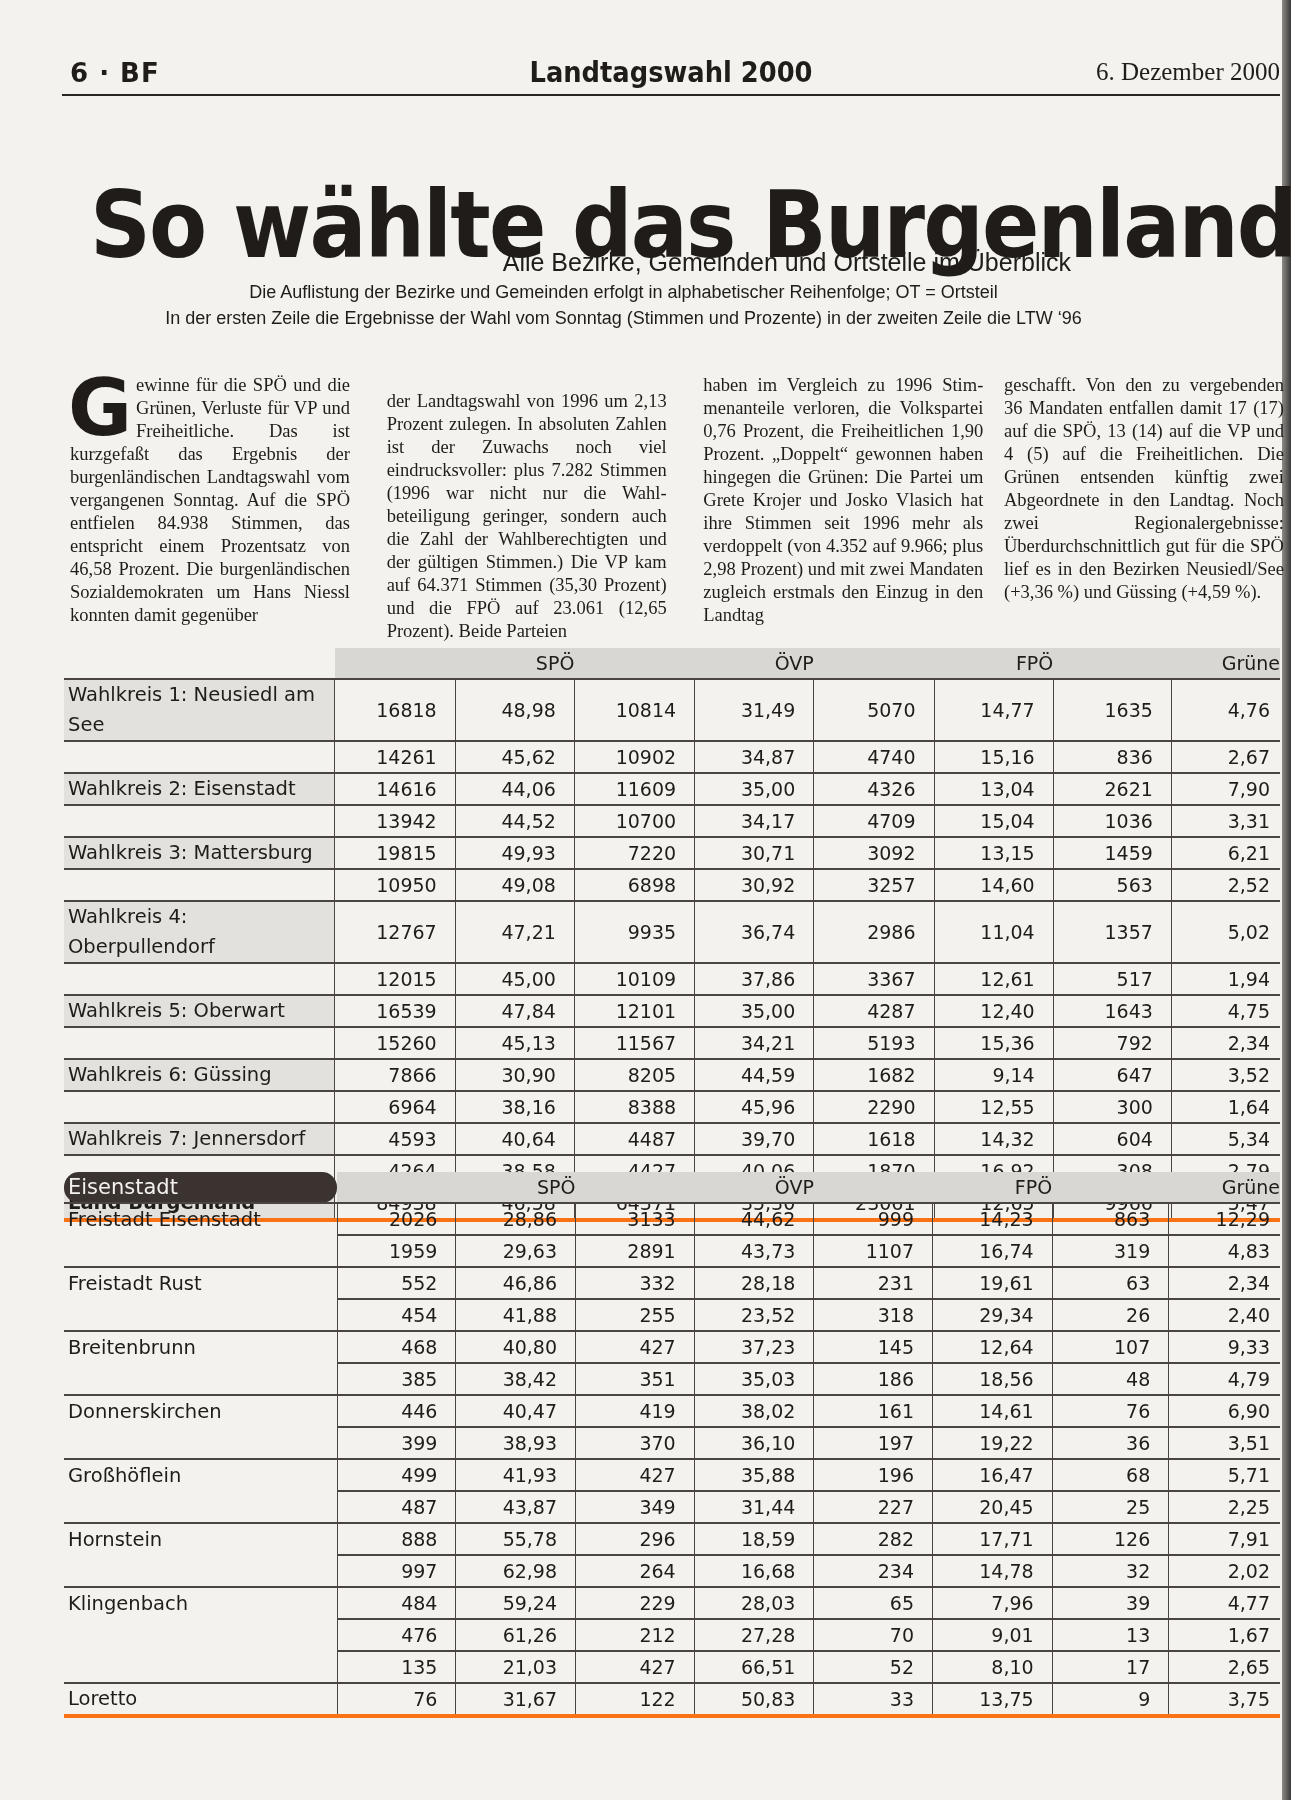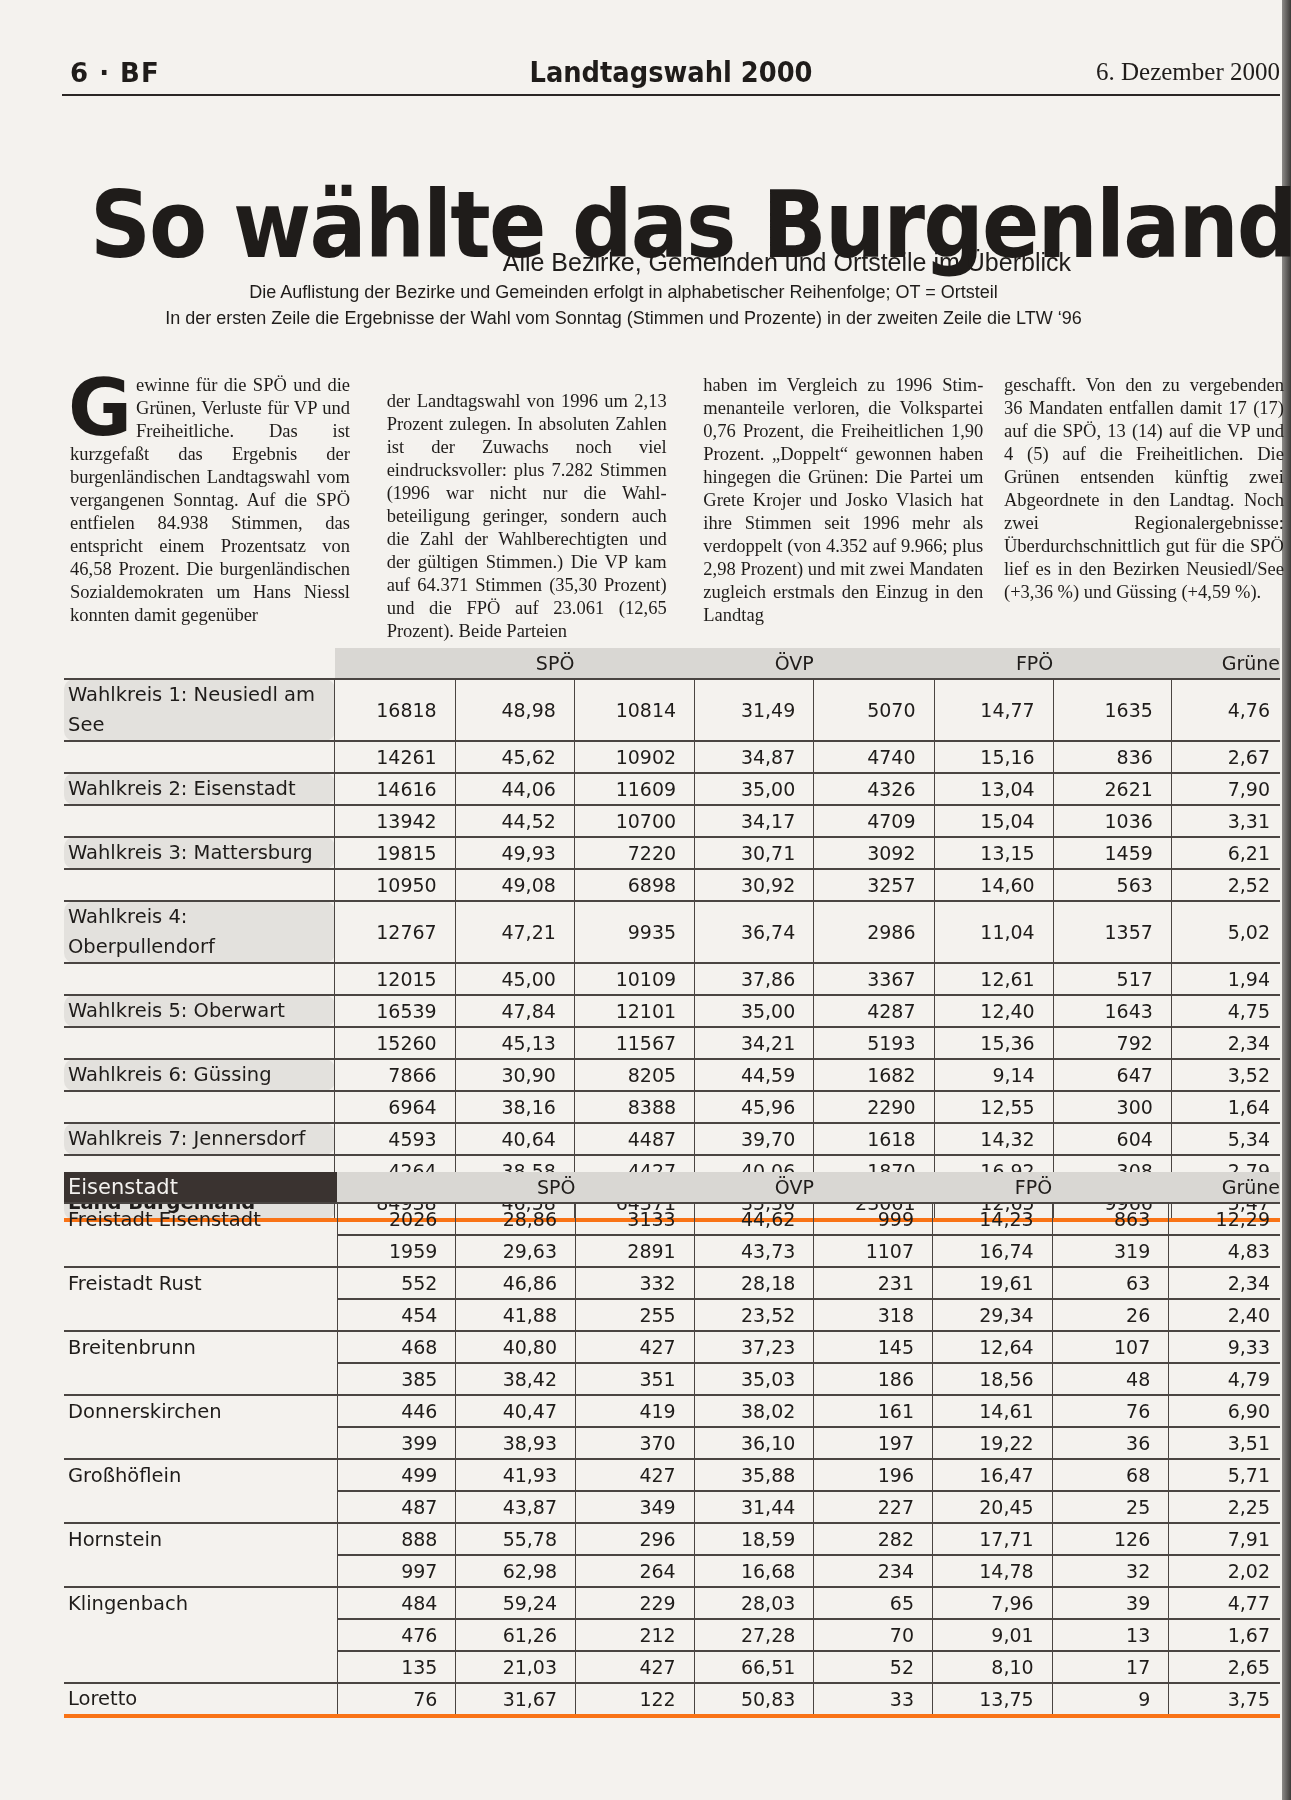--- a/index.html
+++ b/index.html
@@ -66,27 +66,27 @@
     border-collapse: collapse;
     font-family: "DejaVu Sans", sans-serif;
     font-size: 19px;
   }
   table.res td, table.res th { padding: 0; height: 30px; line-height: 30px; }
   table.res thead th {
     background: #d9d7d3; font-weight: normal; font-size: 19px; text-align: right;
   }
   table.res thead th.blank { background: transparent; }
   table.res thead th.dark {
-    background: #3a3330; color: #f3f1ee; text-align: left; padding-left: 4px; font-size: 21px;
+    background: #3a3330; color: #f3f1ee; text-align: left; padding-left: 4px; font-size: 21px; border-radius: 15px;
   }
   table.res td.name {
     width: 292px; text-align: left; padding-left: 4px; font-size: 19.5px;
     border-top: 2px solid #4a4542;
   }
-  table.res tr.first td.name { background: #e3e1dd; border-radius: 10px; }
+  table.res tr.first td.name { background: #e3e1dd; }
   table.res.kreis tr.second td.name { border-top: 2px solid #4a4542; background: transparent; }
   table.res.gem tr.second td.name { border-top: none; }
   table.res.gem tr.first td.name { background: transparent; }
   table.res td.num {
     width: 110px; text-align: right; padding-right: 18px;
     border-top: 2px solid #4a4542; border-left: 1.5px solid #4a4542;
   }
   table.res td.num:last-child { padding-right: 10px; }
   table.res tbody tr:last-child td { border-bottom: 4px solid #f97316; }
   table.res td.bold { font-weight: bold; }

